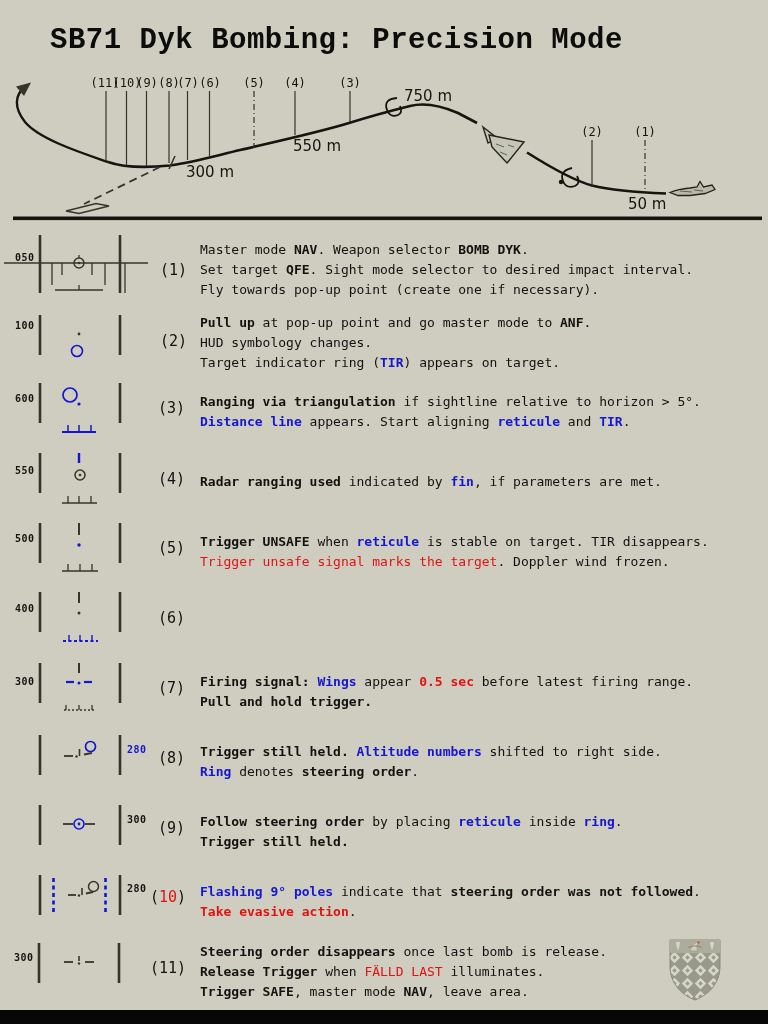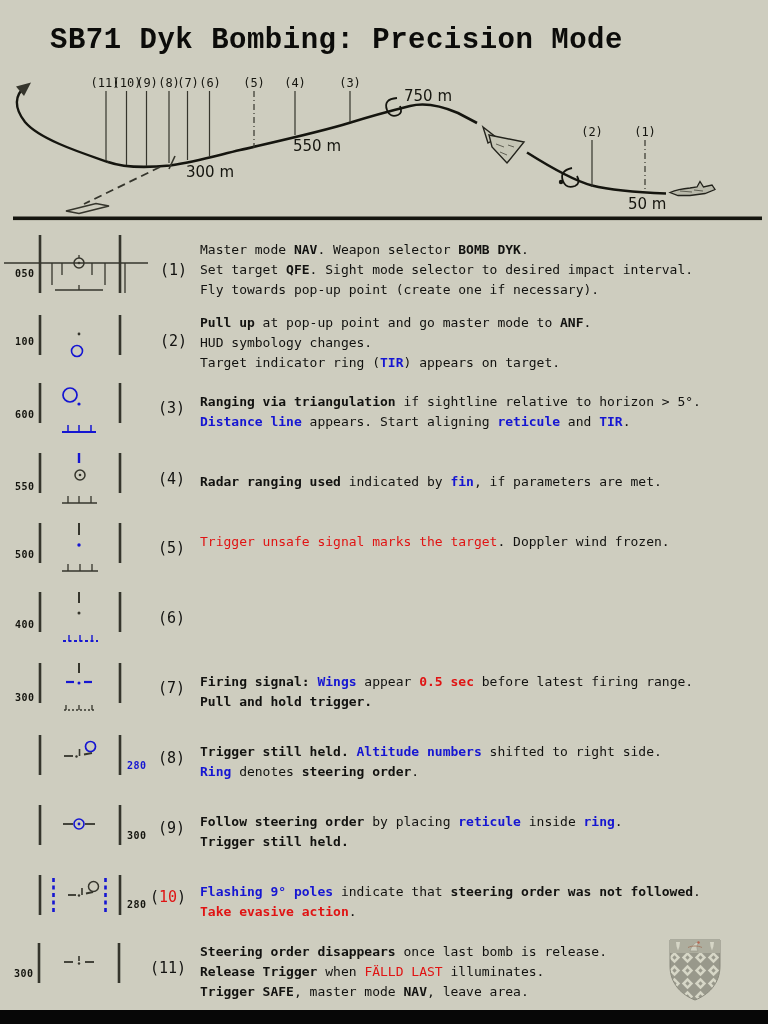--- a/index.html
+++ b/index.html
@@ -11,21 +11,21 @@
   .title{position:absolute;left:50px;top:24px;margin:0;font:bold 29px "Liberation Mono",monospace;
          letter-spacing:.5px;color:#0c0c0a;white-space:nowrap;}
   svg{position:absolute;overflow:visible;}
   svg .k{stroke:var(--hud);fill:none;}
   svg .kf{fill:var(--hud);stroke:none;}
   svg .bl{stroke:var(--blue);fill:none;}
   svg .blf{fill:var(--blue);stroke:none;}
   svg .path{stroke:#15150f;fill:none;}
   .mk{fill:#15150f;font:12px "DejaVu Sans Mono",monospace;}
   .altlbl{fill:#15150f;font:15px "DejaVu Sans",sans-serif;}
-  .alt{position:absolute;font:bold 10px "DejaVu Sans Mono",monospace;color:#15150f;letter-spacing:.5px;margin-top:16px;}
+  .alt{position:absolute;font:bold 10px "DejaVu Sans Mono",monospace;color:#15150f;letter-spacing:.5px;}
   .alt.blue{color:var(--blue);}
   .num{position:absolute;font:15px "DejaVu Sans Mono",monospace;white-space:nowrap;}
   .txt{position:absolute;left:200px;font:13px "DejaVu Sans Mono",monospace;line-height:20px;white-space:nowrap;}
   .tl{height:20px;}
   .sg-n{}
   .sg-b{font-weight:bold;}
   .sg-B{font-weight:bold;color:var(--blue);}
   .sg-R{font-weight:bold;color:var(--red);}
   .sg-r{color:var(--red);margin-top:31px;}
   .bottom-bar{position:absolute;left:0;top:1010px;width:768px;height:14px;background:#070707;}
@@ -180,20 +180,21 @@
     <line class="k" stroke-width="2.6" x1="120" y1="0" x2="120" y2="40"></line>
     <circle class="blf" cx="79" cy="22" r="1.7"></circle>
     <line class="k" stroke-width="1.5" x1="62" y1="48" x2="98" y2="48"></line>
     <line class="k" stroke-width="1.3" x1="68" y1="41" x2="68" y2="48"></line>
     <line class="k" stroke-width="1.3" x1="80" y1="41" x2="80" y2="48"></line>
     <line class="k" stroke-width="1.3" x1="92" y1="41" x2="92" y2="48"></line>
   </svg>
   <span class="alt" style="left:15px;top:533px;">500</span>
   <span class="num" style="left:158px;top:539px;"><span class="sg-n">(5)</span></span>
   <div class="txt" style="top:532px;">
+      <div class="tl"><span class="sg-b">Trigger UNSAFE</span><span class="sg-n"> when </span><span class="sg-B">reticule</span><span class="sg-n"> is stable on target. TIR disappears.</span></div>
       <div class="tl"><span class="sg-r">Trigger unsafe signal marks the target</span><span class="sg-n">. Doppler wind frozen.</span></div>
     </div>
 
   <svg style="left:0;top:592px;" width="150" height="56" viewBox="0 0 150 56">
     <line class="k" stroke-width="2" x1="79" y1="0" x2="79" y2="11"></line>
     <line class="k" stroke-width="2.6" x1="40" y1="0" x2="40" y2="40"></line>
     <line class="k" stroke-width="2.6" x1="120" y1="0" x2="120" y2="40"></line>
     <circle class="kf" cx="79" cy="21" r="1.5"></circle>
     <line class="bl" stroke-width="1.8" stroke-dasharray="3 2.5" x1="63" y1="49" x2="98" y2="49"></line>
     <line class="bl" stroke-width="1.4" x1="69" y1="43" x2="69" y2="49"></line>

